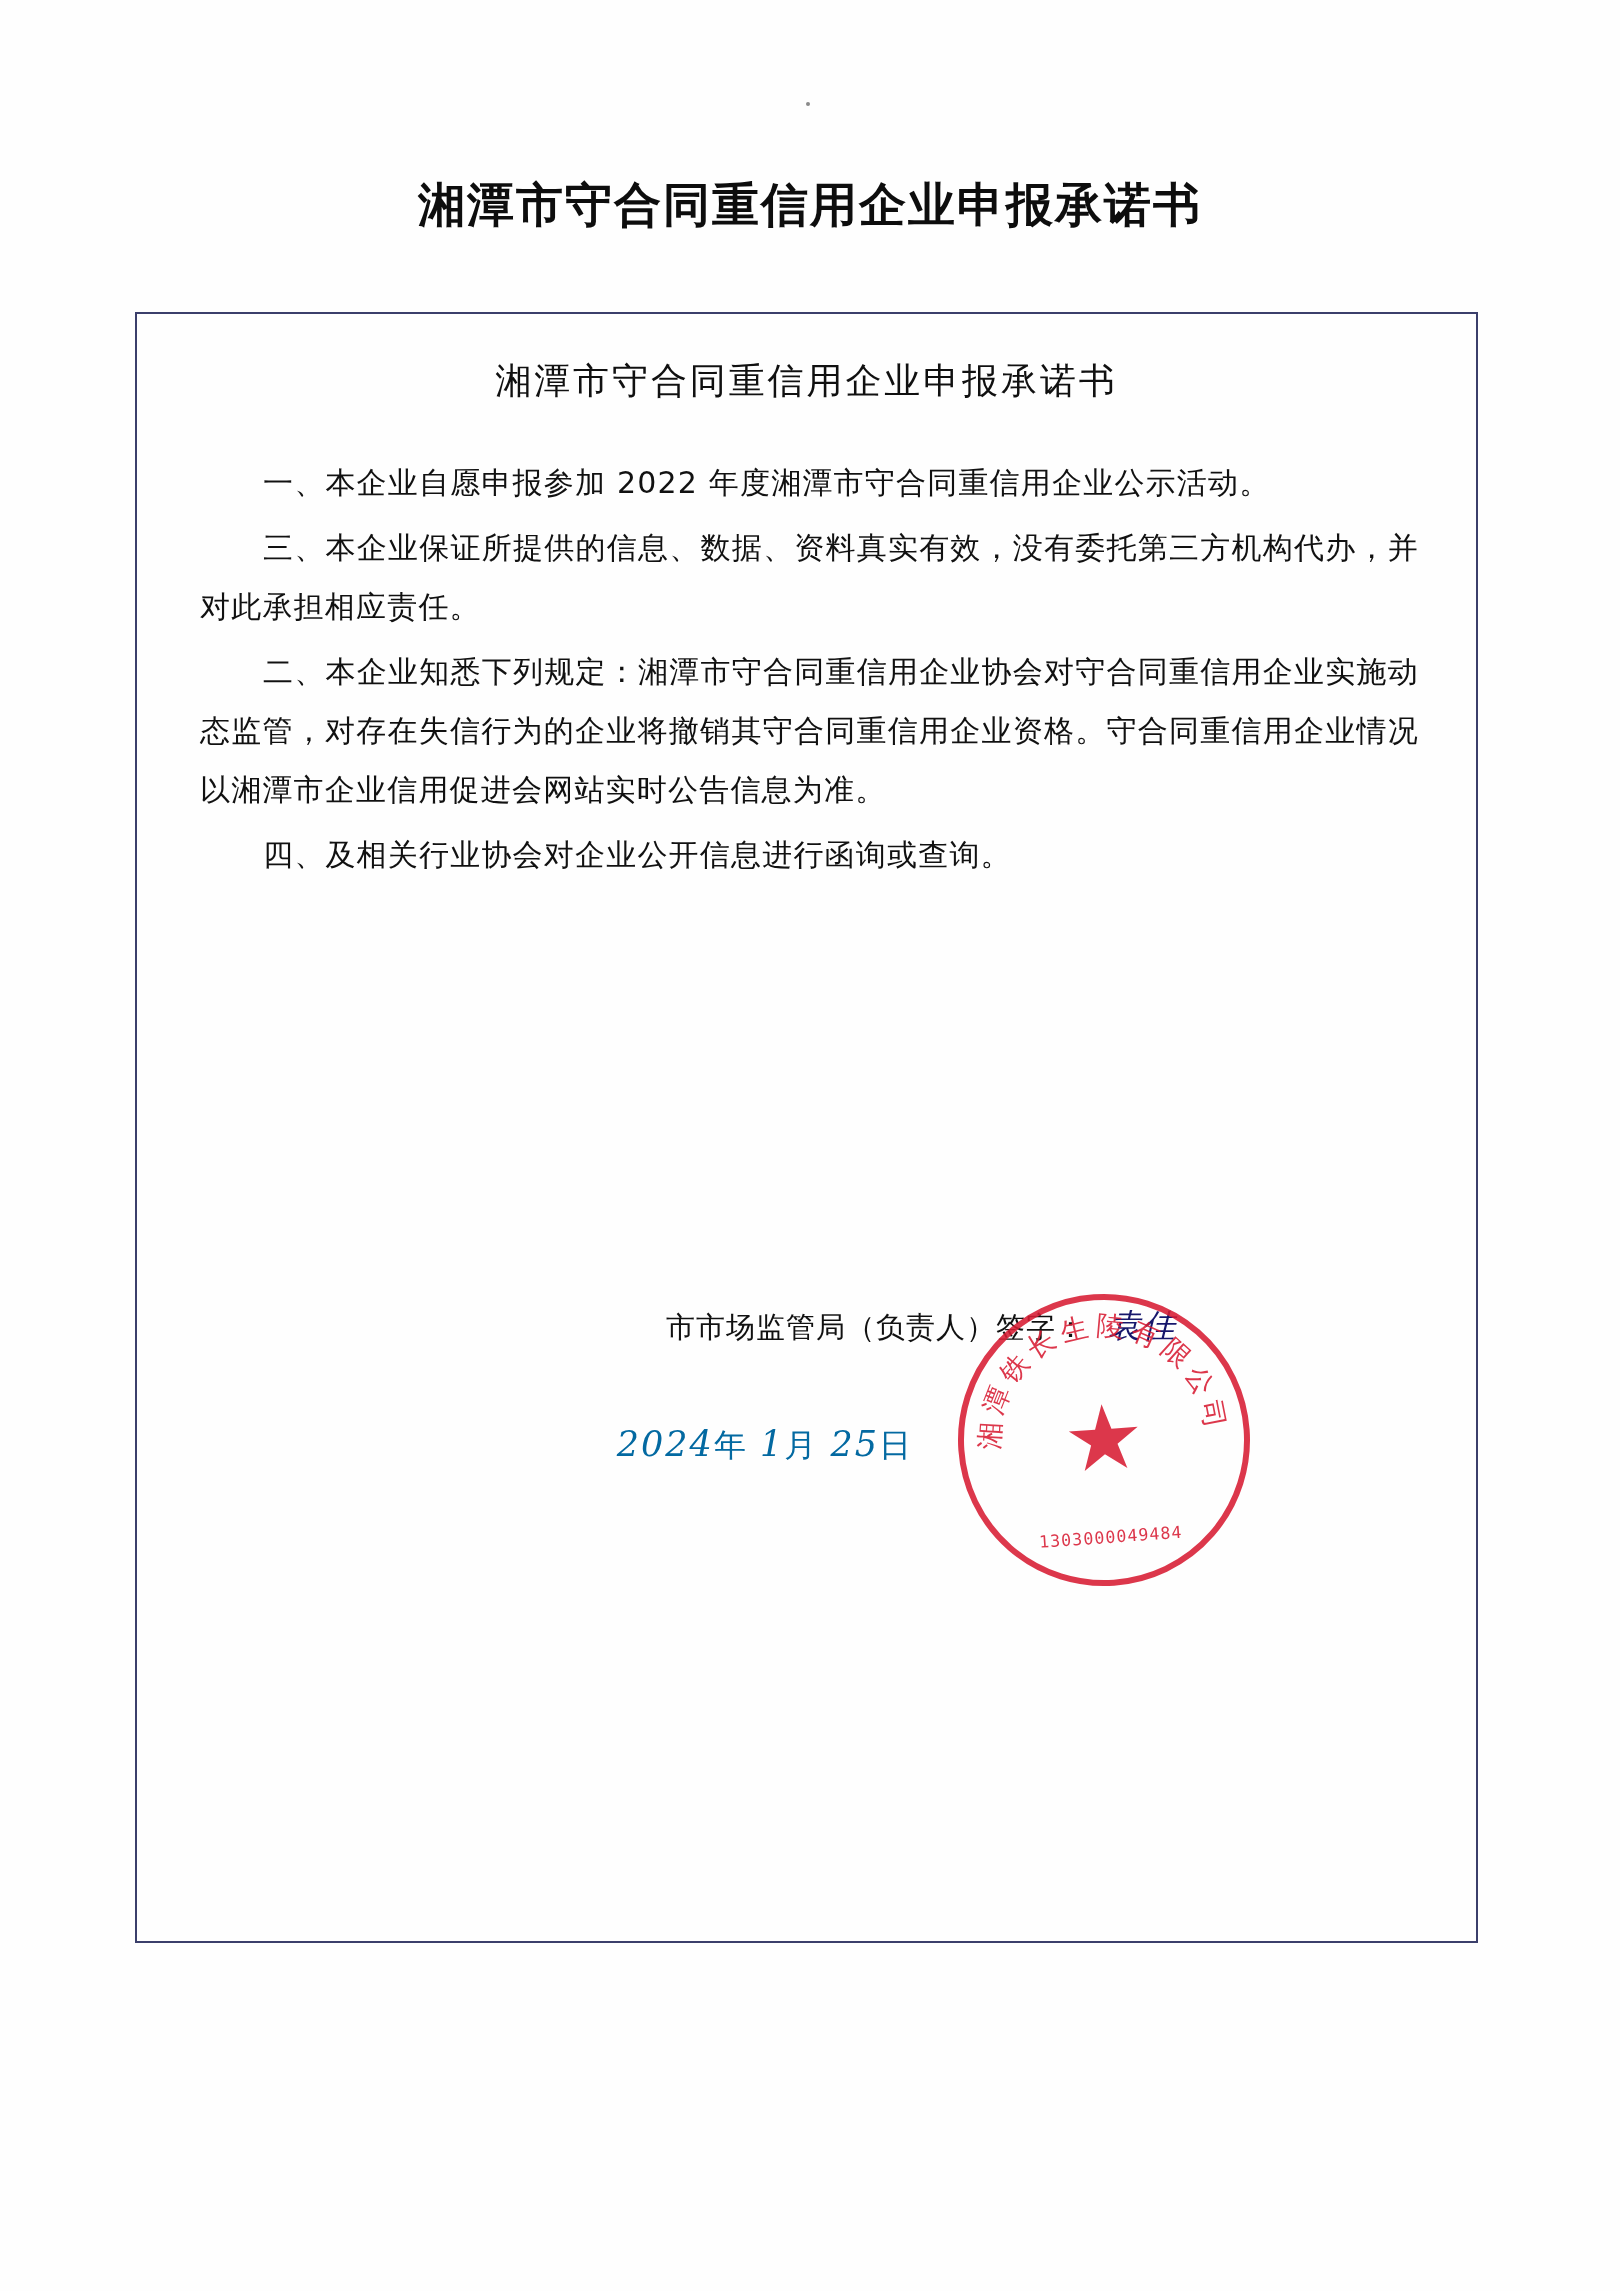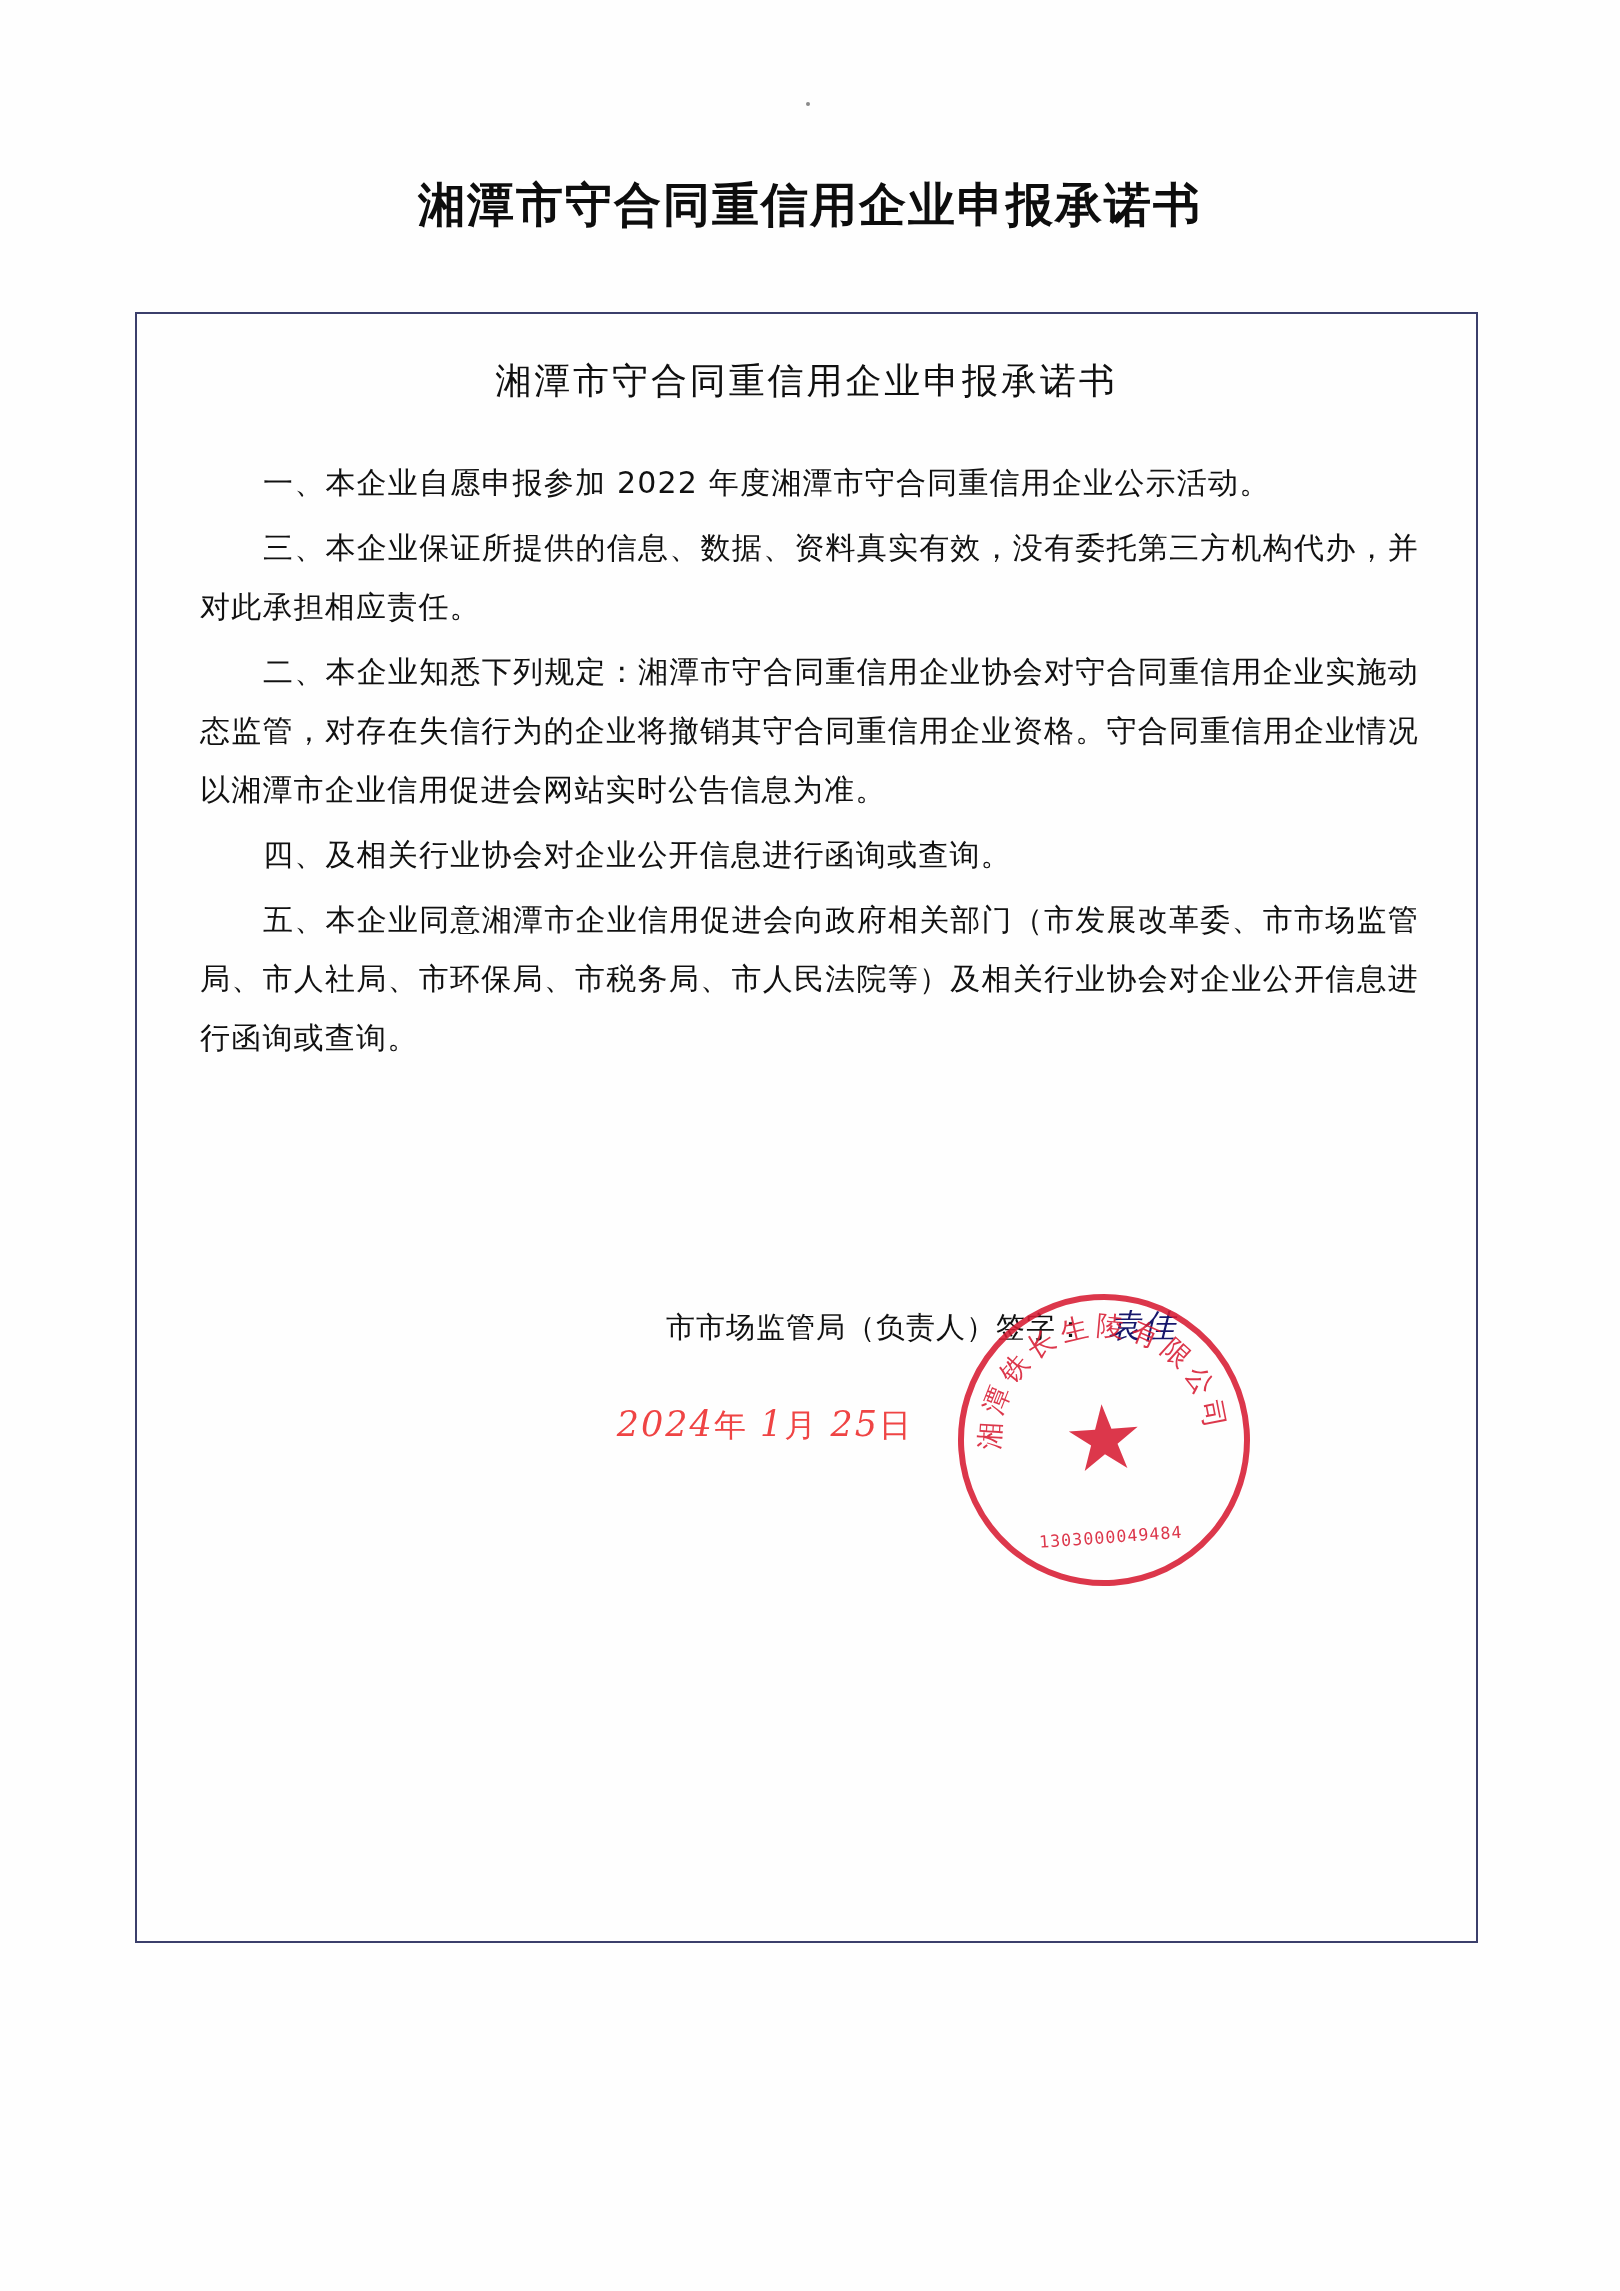--- a/index.html
+++ b/index.html
@@ -103,25 +103,25 @@
   .sign-line.indent2 { padding-left: 167px; }
   .sign-handwritten {
     font-family: "DejaVu Serif", "Liberation Serif", serif;
     font-style: italic;
     font-size: 33px;
     color: #16166b;
     margin-left: 22px;
   }
   .date-line {
     position: absolute;
-    top: 100px;
+    top: 120px;
     left: 9.8px;
     font-family: "DejaVu Serif", "Liberation Serif", serif;
     font-size: 32px;
-    color: #ef4444;
+    color: #0369a1;
     white-space: nowrap;
     letter-spacing: 2px;
   }
   .date-line .hand {
     font-style: italic;
     font-size: 35px;
   }
 
   
   .seal {
@@ -173,21 +173,20 @@
 
   <div class="frame">
 
     <div class="inner-title">湘潭市守合同重信用企业申报承诺书</div>
 
     <div class="body-text">
       <p class="para">一、本企业自愿申报参加 2022 年度湘潭市守合同重信用企业公示活动。</p>
       <p class="para">三、本企业保证所提供的信息、数据、资料真实有效，没有委托第三方机构代办，并对此承担相应责任。</p>
       <p class="para">二、本企业知悉下列规定：湘潭市守合同重信用企业协会对守合同重信用企业实施动态监管，对存在失信行为的企业将撤销其守合同重信用企业资格。守合同重信用企业情况以湘潭市企业信用促进会网站实时公告信息为准。</p>
       <p class="para">四、及相关行业协会对企业公开信息进行函询或查询。</p>
-      <p class="para">五、本企业同意湘潭市企业信用促进会向政府相关部门（市发展改革委、市市场监管局、市人社局、市环保局、市税务局、市人民法院等）及相关行业协会对企业公开信息进行函询或查询。</p>
     </div>
 
     <div class="sign-block">
       <div class="sign-line indent1">
         <span>市市场监管局（负责人）签字：</span><span class="sign-handwritten">袁佳</span>
       </div>
       <div class="date-line">
         <span class="hand">2024</span><span>年</span>
         <span class="hand">1</span><span>月</span>
         <span class="hand">25</span><span>日</span>

